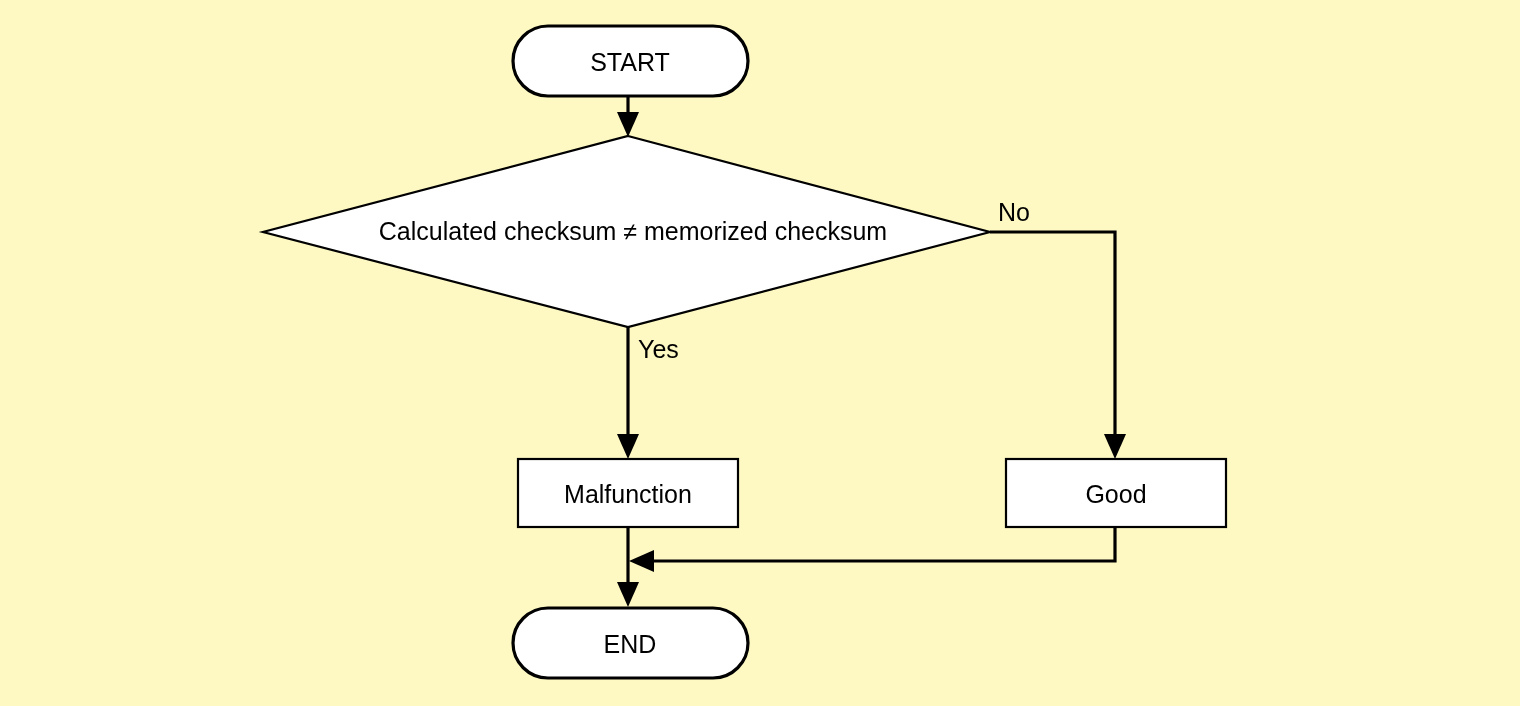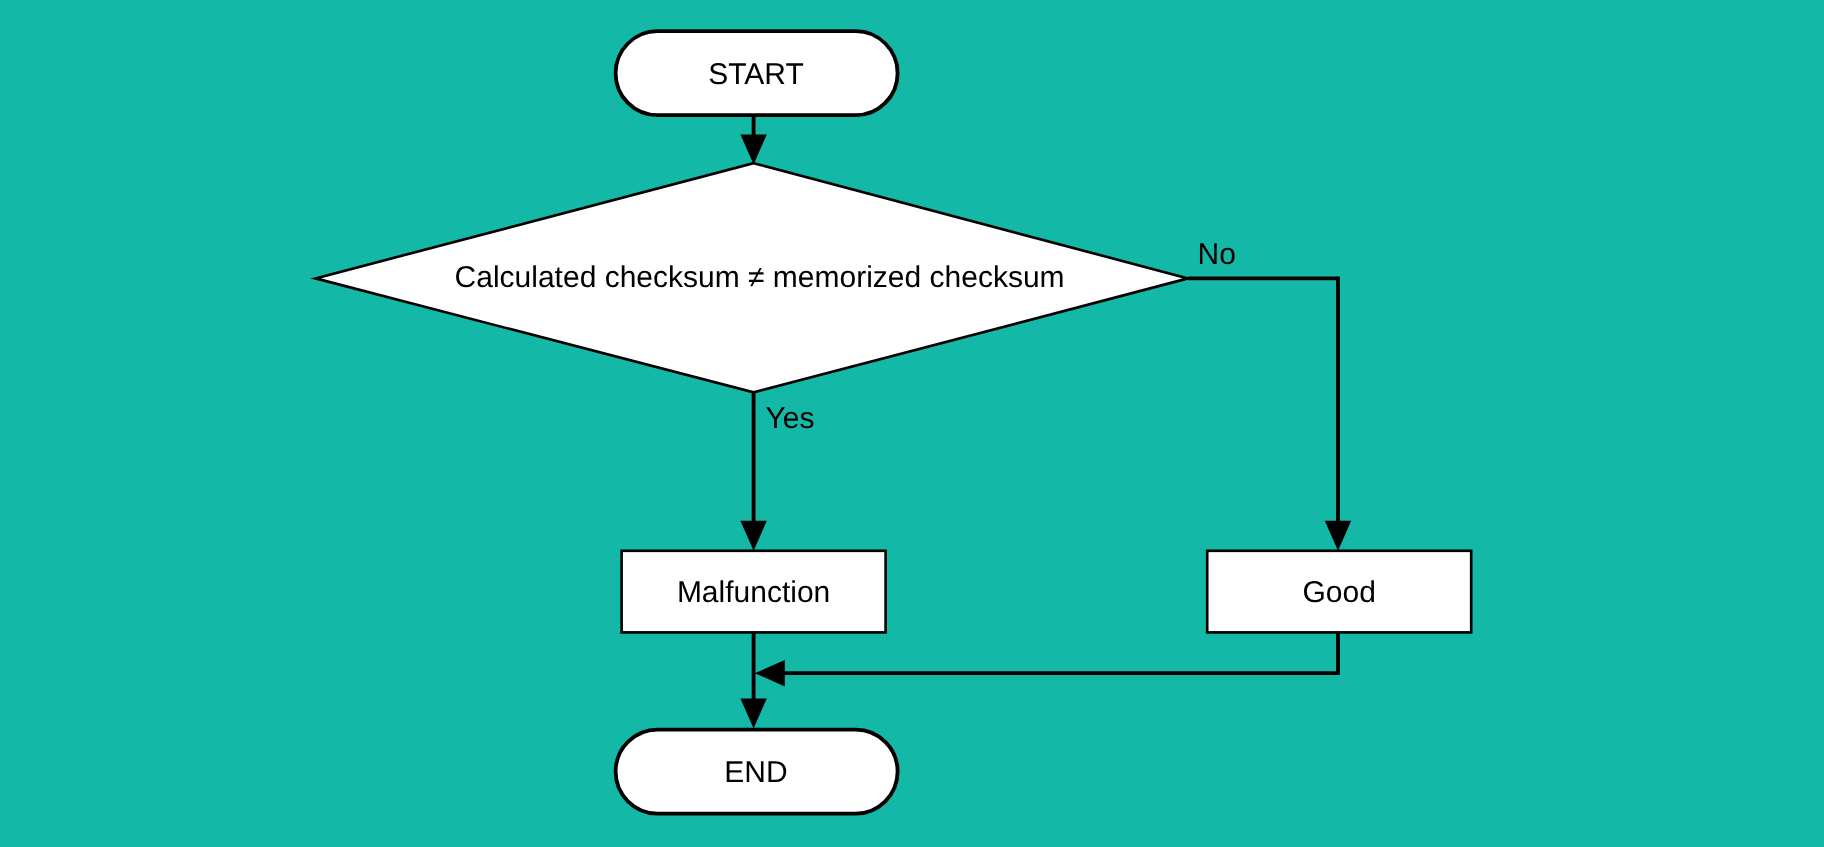--- a/index.html
+++ b/index.html
@@ -10,21 +10,21 @@
   body {
     width: 1520px;
     height: 706px;
     font-family: "Liberation Sans", sans-serif;
     overflow: hidden;
   }
   #flowchart-root {
     position: relative;
     width: 1520px;
     height: 706px;
-    background: #14b8a6;
+    background: #fef9c3;
   }
   svg#flow-svg {
     display: block;
     width: 1520px;
     height: 706px;
   }
   .node-shape {
     fill: #ffffff;
     stroke: #000000;
     stroke-width: 3.2;

